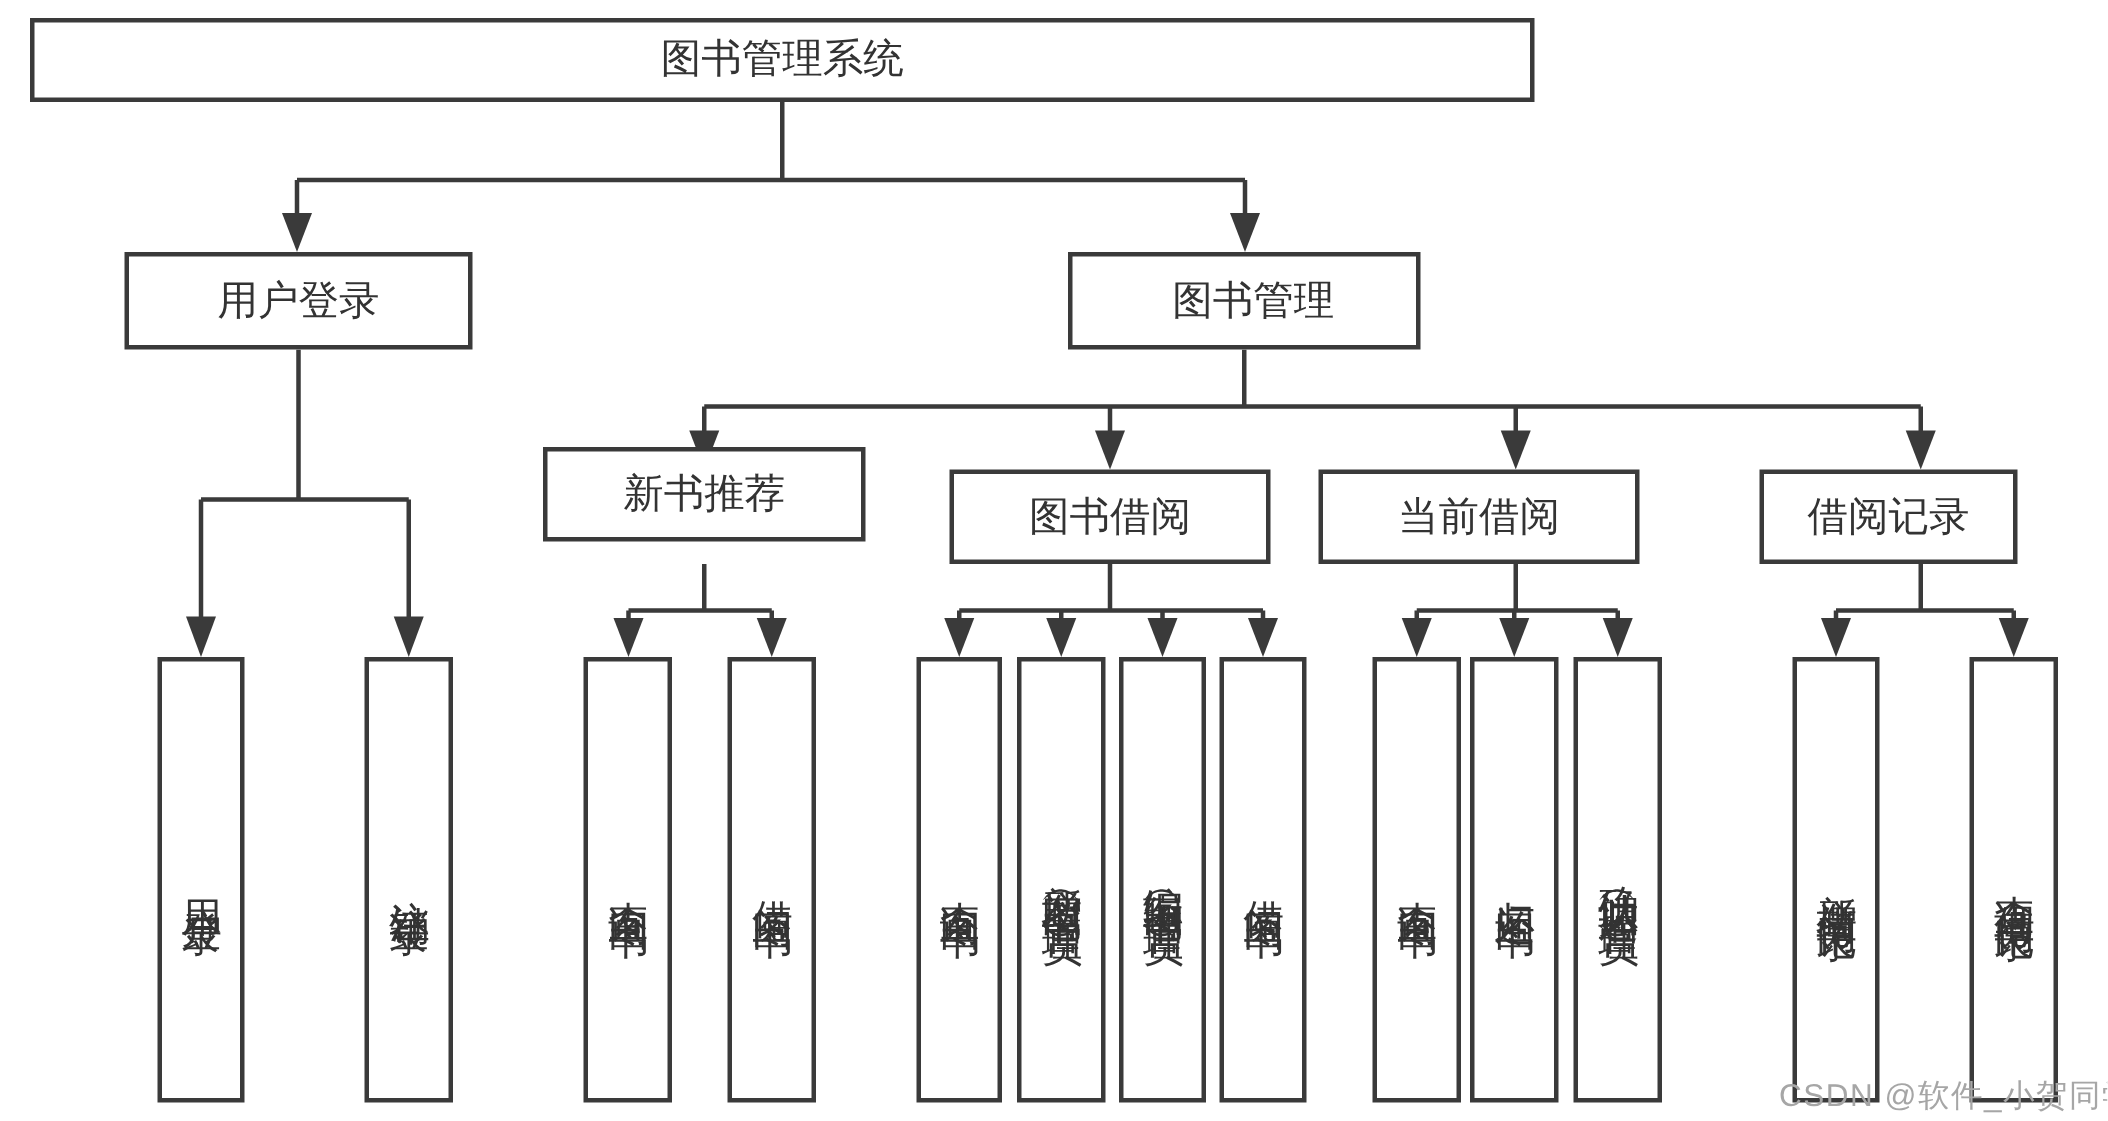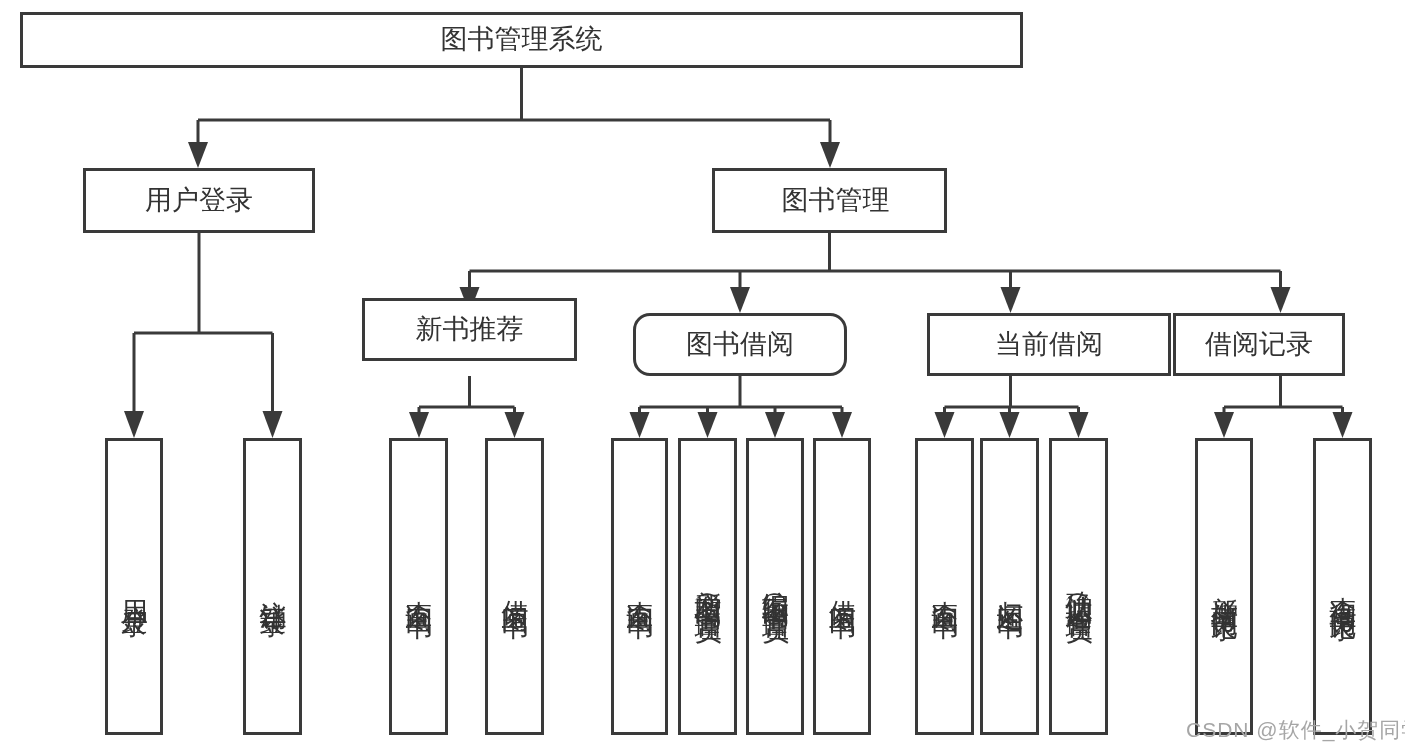--- a/index.html
+++ b/index.html
@@ -31,22 +31,22 @@
     letter-spacing:4px;
     white-space:normal;
   }
   
   .n-root   { left:20px;  top:12px;  width:1003px; height:56px; }
   
   .n-login  { left:83px;  top:168px; width:232px;  height:65px; }
   .n-mgmt   { left:712px; top:168px; width:235px;  height:65px;padding-left:12px; }
   
   .n-rec    { left:362px;  top:298px; width:215px; height:63px; }
-  .n-borrow { left:633px;  top:313px; width:214px; height:63px;border-radius:17px; }
-  .n-cur    { left:927px;  top:313px; width:244px; height:63px; }
+  .n-borrow { left:633px;  top:313px; width:214px; height:63px; }
+  .n-cur    { left:879px;  top:313px; width:214px; height:63px; }
   .n-recd   { left:1173px; top:313px; width:172px; height:63px; }
   
   .leaf { top:438px; height:297px; }
   .l1  { left:105px;  width:58px; }
   .l2  { left:243px;  width:59px; }
   .l3  { left:389px;  width:59px; }
   .l4  { left:485px;  width:59px; }
   .l5  { left:611px;  width:57px; }
   .l6  { left:678px;  width:59px; }
   .l7  { left:746px;  width:58px; }

